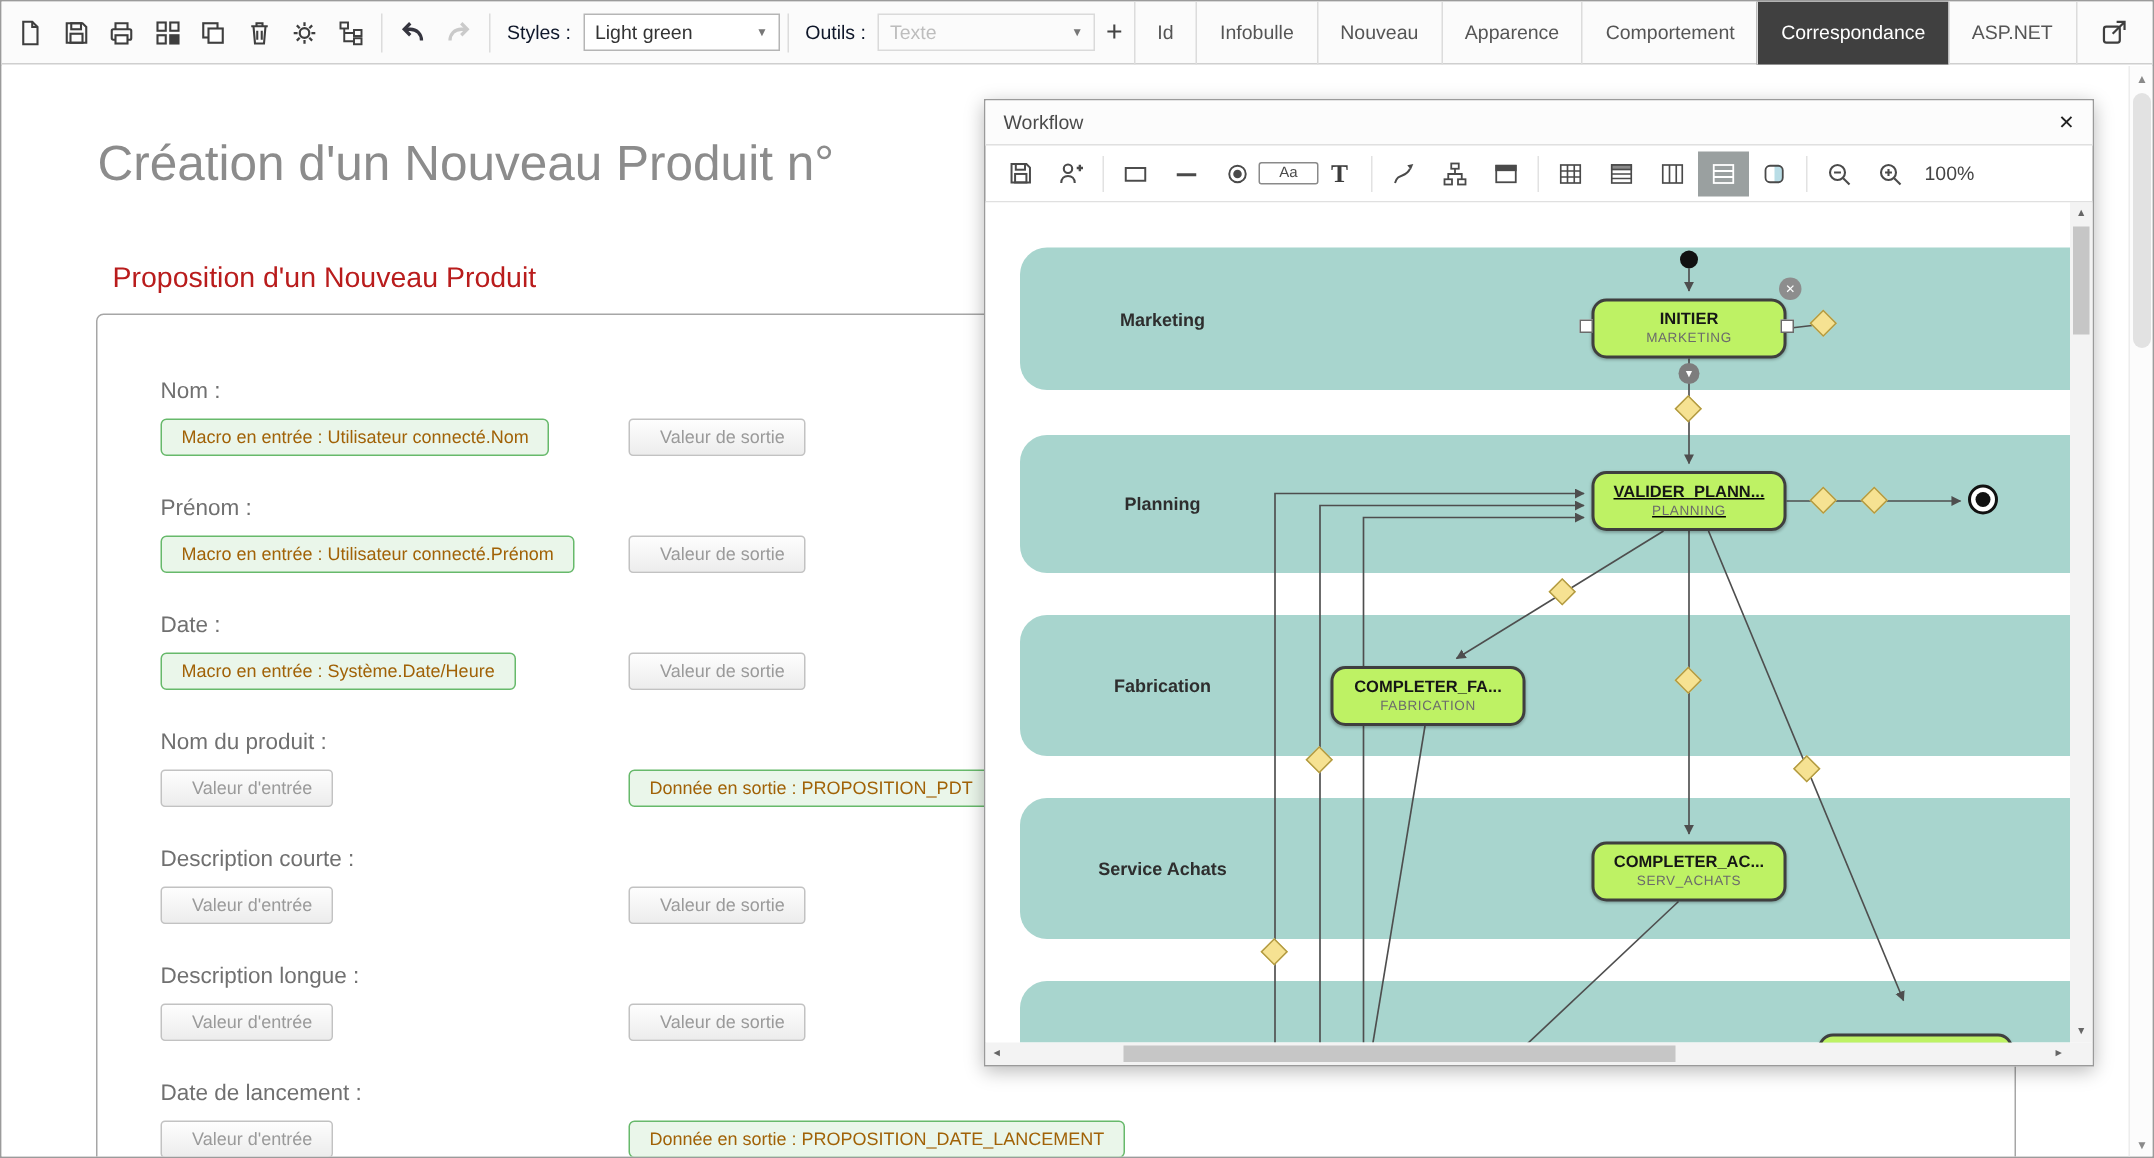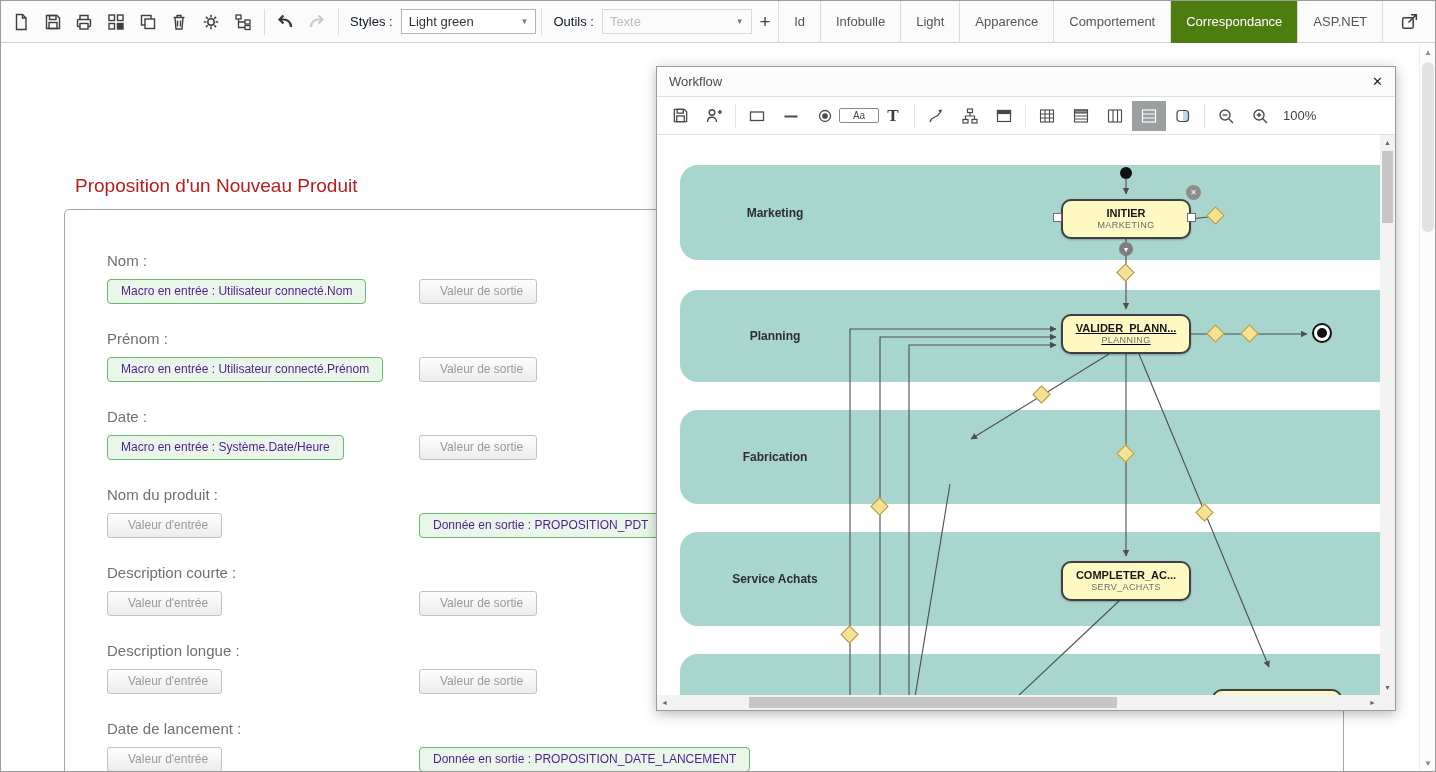--- a/index.html
+++ b/index.html
@@ -27,41 +27,41 @@
   .dd-tools  { width:168px; background:transparent; border:1px solid #dadada; color:#bdbdbd; }
   .dd-caret { font-size:8px; color:#777; margin-left:8px; }
   .tb-plus { font-size:19px; color:#444; width:30px; height:34px; display:flex; align-items:center; justify-content:center; cursor:pointer; }
   .tabs { display:flex; margin-left:auto; height:42px; }
   .tab {
     height:42px; display:flex; align-items:center; padding:0 15px;
     font-size:13px; color:#555; border-left:1px solid #dcdcdc; cursor:pointer;
     white-space:nowrap; background:transparent;
   }
   .tab:last-child { border-right:1px solid #dcdcdc; }
-  .tab.active { background:#4d7c0f; color:#fff; }
+  .tab.active { background:#404040; color:#fff; }
   .tb-expand { margin:0 6px 0 10px; }
 
   
   .doc { position:absolute; top:43px; left:0; right:16px; bottom:0; background:#fff; }
   .doc-title { position:absolute; left:64px; top:46px; font-size:33px; color:#8c8c8c; white-space:nowrap; }
   .section-title { position:absolute; left:74px; top:131px; font-size:19px; color:#b91c1c; }
   .form-box {
     position:absolute; left:63px; top:165px; width:1280px; height:700px;
     border:1px solid #a6a6a6; border-radius:5px; padding:42px 0 0 42px;
   }
   .field { margin-bottom:26px; }
   .field-label { font-size:15px; color:#707070; margin-bottom:10px; }
   .field-row { display:flex; align-items:flex-start; }
   .cell-a { width:312px; flex:0 0 312px; }
   .pill {
     display:inline-block; font-family:inherit; font-size:12px; line-height:13px;
     padding:5px 13px; border-radius:3px; cursor:pointer; white-space:nowrap;
   }
   .pill.macro {
-    background:#eaf6ea; border:1.5px solid #67b96b; color:#4c1d95; border-radius:4px;
+    background:#eaf6ea; border:1.5px solid #67b96b; color:#a16207; border-radius:4px;
   }
   .pill.default {
     background:linear-gradient(#fefefe,#ececec); border:1px solid #c2c2c2; color:#9a9a9a;padding-left:20px;
   }
 
   
   .main-vscroll {
     position:absolute; top:43px; right:0; bottom:0; width:16px;
     background:#fcfcfc; border-left:1px solid #ededed; z-index:5;
   }
@@ -99,21 +99,21 @@
     background:#a8d5ce; border-radius:18px 0 0 18px; cursor:pointer;
   }
   .lane-label {
     position:absolute; left:20px; top:50%; transform:translateY(-50%);
     width:150px; text-align:center; font-size:12px; font-weight:bold; color:#2e2e2e;
   }
 
   .wf-svg { position:absolute; left:0; top:0; pointer-events:none; }
 
   .wf-node {
-    position:absolute; width:130px; height:40px; background:#fef9c3;
+    position:absolute; width:130px; height:40px; background:#bef264;
     border:2px solid #3f3f3f; border-radius:10px; box-shadow:0 1px 2px rgba(0,0,0,.25);
     display:flex; flex-direction:column; align-items:center; justify-content:center;
     cursor:pointer; z-index:3;
   }
   .wf-node .nt { font-size:11px; font-weight:bold; color:#161616; line-height:13px; }
   .wf-node .ns { font-size:9px; color:#6b6b6b; letter-spacing:.4px; line-height:11px; }
 
   .diamond {
     position:absolute; width:13px; height:13px; transform:rotate(45deg);
     background:#f6e292; border:1px solid #b29a42; z-index:2; cursor:pointer;
@@ -227,36 +227,37 @@
   <span class="tb-label">Outils :</span>
   <div class="dropdown dd-tools">
     <span>Texte</span>
     <span class="dd-caret">▼</span>
   </div>
   <div class="tb-plus">+</div>
 
   <div class="tabs">
     <div class="tab">Id</div>
     <div class="tab">Infobulle</div>
-    <div class="tab">Light</div>
+    <div class="tab">Nouveau</div>
     <div class="tab">Apparence</div>
     <div class="tab">Comportement</div>
     <div class="tab active">Correspondance</div>
     <div class="tab">ASP.NET</div>
   </div>
 
   <div class="tb-btn tb-expand">
     <svg class="ic" width="19" height="19" viewBox="0 0 18 18" fill="none" stroke="#3e3e3e" stroke-width="1.4">
         <rect x="2.5" y="5.5" width="10" height="10" rx="1.5"></rect>
         <path d="M8 10l7.5-7.5 M10.5 2.5h5v5"></path>
       </svg>
   </div>
 </div>
 
 <div class="doc">
+  <div class="doc-title">Création d'un Nouveau Produit n°</div>
   <div class="section-title">Proposition d'un Nouveau Produit</div>
 
   <div class="form-box">
 
     <div class="field">
       <div class="field-label">Nom :</div>
       <div class="field-row">
         <div class="cell-a"><button class="pill macro">Macro en entrée : Utilisateur connecté.Nom</button></div>
         <button class="pill default">Valeur de sortie</button>
       </div>
@@ -490,20 +491,24 @@
       </div>
 
     <div class="wf-node" style="left:404px;top:64px;">
       <div class="nt">INITIER</div>
       <div class="ns">MARKETING</div>
     </div>
     <div class="wf-node" style="left:404px;top:179px;text-decoration:underline;">
       <div class="nt">VALIDER_PLANN...</div>
       <div class="ns">PLANNING</div>
     </div>
+    <div class="wf-node" style="left:230px;top:309px;">
+      <div class="nt">COMPLETER_FA...</div>
+      <div class="ns">FABRICATION</div>
+    </div>
     <div class="wf-node" style="left:404px;top:426px;">
       <div class="nt">COMPLETER_AC...</div>
       <div class="ns">SERV_ACHATS</div>
     </div>
     <div class="wf-node" style="left:555px;top:538px;margin-top:16px;">
       <div class="nt">COMPLETER_FI...</div>
       <div class="ns"></div>
     </div>
 
     <div class="handle" style="left:396px;top:78px;"></div>

